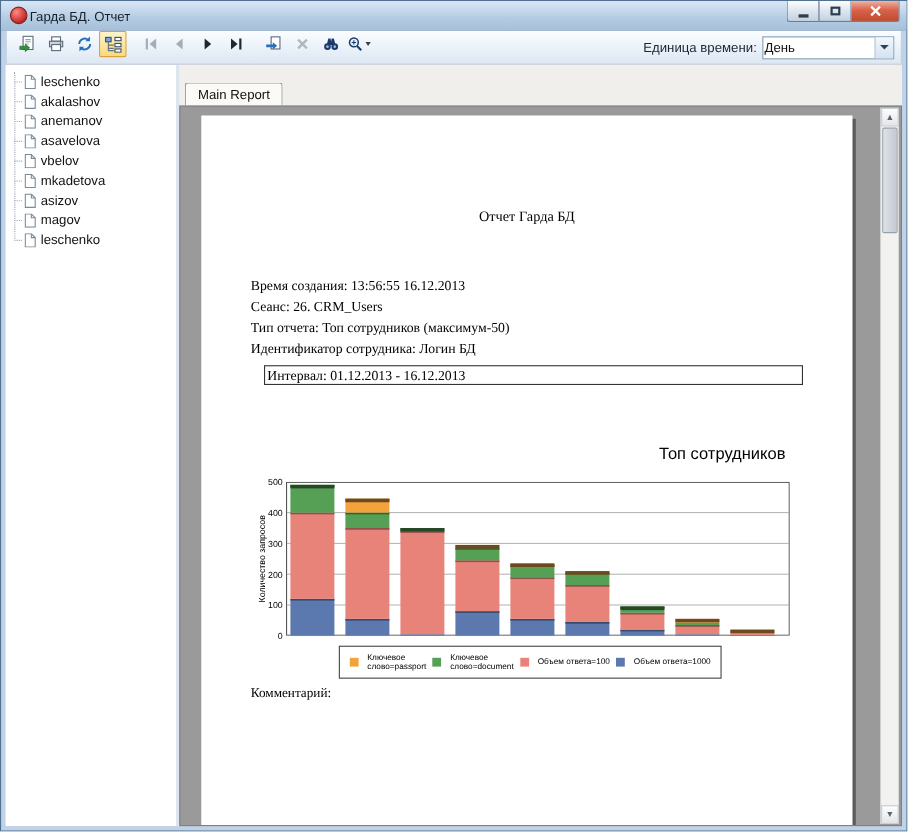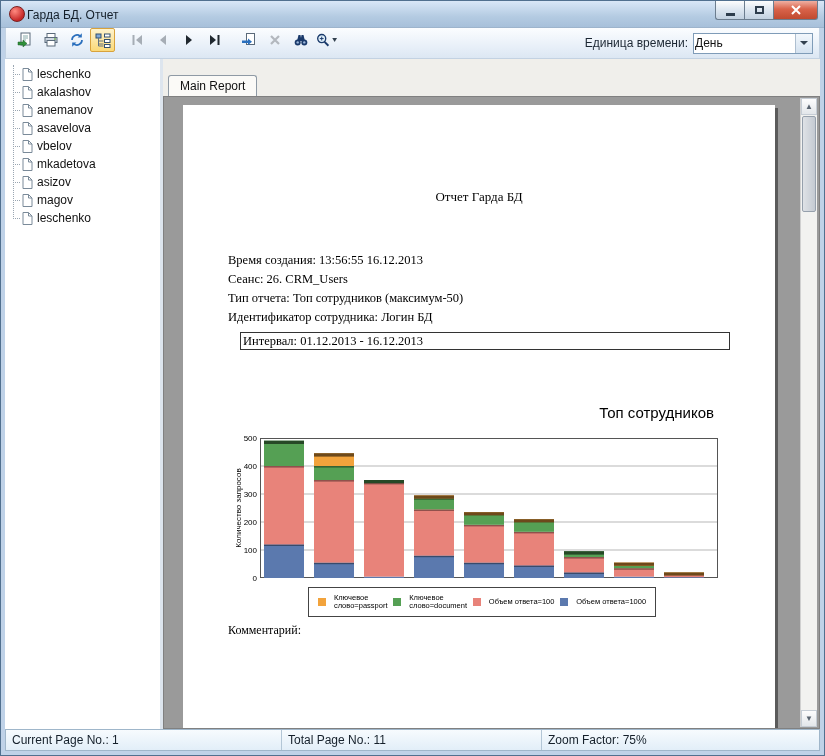--- a/index.html
+++ b/index.html
@@ -473,18 +473,13 @@
 
         <div class="vscroll">
           <div class="scroll-arrow up">▲</div>
           <div class="scroll-thumb"></div>
           <div class="scroll-arrow down">▼</div>
         </div>
       </div>
     </div>
   </div>
 
-  <div class="statusbar">
-    <div class="status-sec s1">Current Page No.: 1</div>
-    <div class="status-sec s2">Total Page No.: 11</div>
-    <div class="status-sec s3">Zoom Factor: 75%</div>
-  </div>
 </div>
 
 </body></html>

